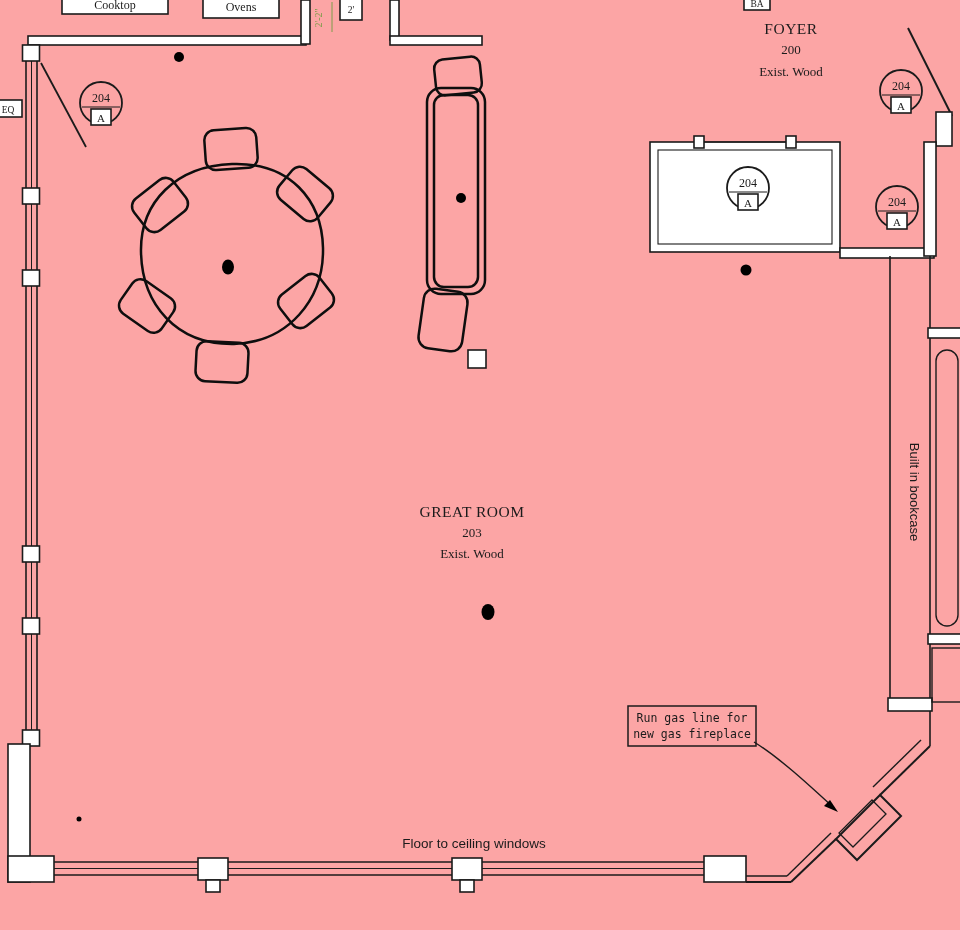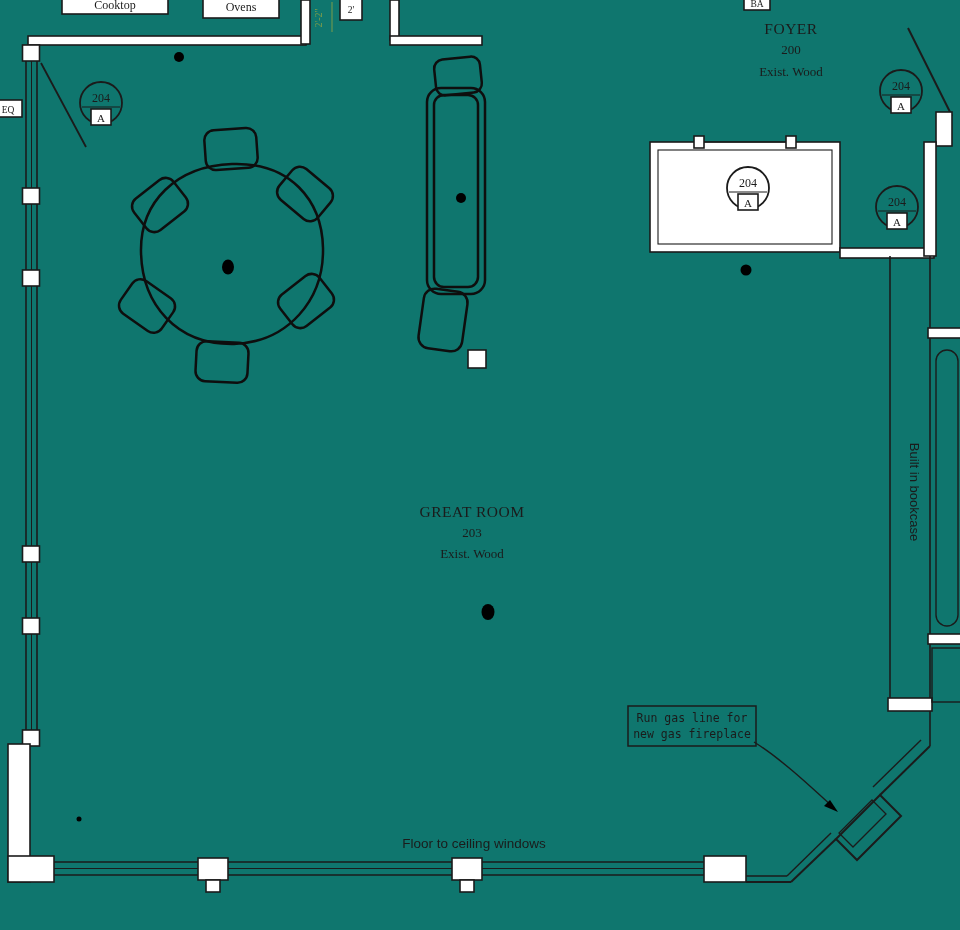--- a/index.html
+++ b/index.html
@@ -1,16 +1,16 @@
 <!DOCTYPE html>
 <html><head>
 <meta charset="utf-8">
 <style>
   html,body{margin:0;padding:0;background:#fff;}
-  .canvas{position:relative;width:960px;height:930px;background:#0f766e;overflow:hidden;}
+  .canvas{position:relative;width:960px;height:930px;background:#fca5a5;overflow:hidden;}
   svg{position:absolute;left:0;top:0;}
   .ink{stroke:#1b1b1b;fill:none;}
   .wall{stroke:#1b1b1b;fill:#ffffff;stroke-width:1.6;}
   .thin{stroke-width:1;}
   .hand{stroke:#0e0e0e;fill:none;stroke-width:2.5;stroke-linecap:round;stroke-linejoin:round;}
   .dot{fill:#000;stroke:none;}
   text{fill:#1b1b1b;}
   .t-serif{font-family:"Liberation Serif","DejaVu Serif",serif;}
   .t-sans{font-family:"Liberation Sans","DejaVu Sans",sans-serif;}
   .t-mono{font-family:"DejaVu Sans Mono","Liberation Mono",monospace;}

